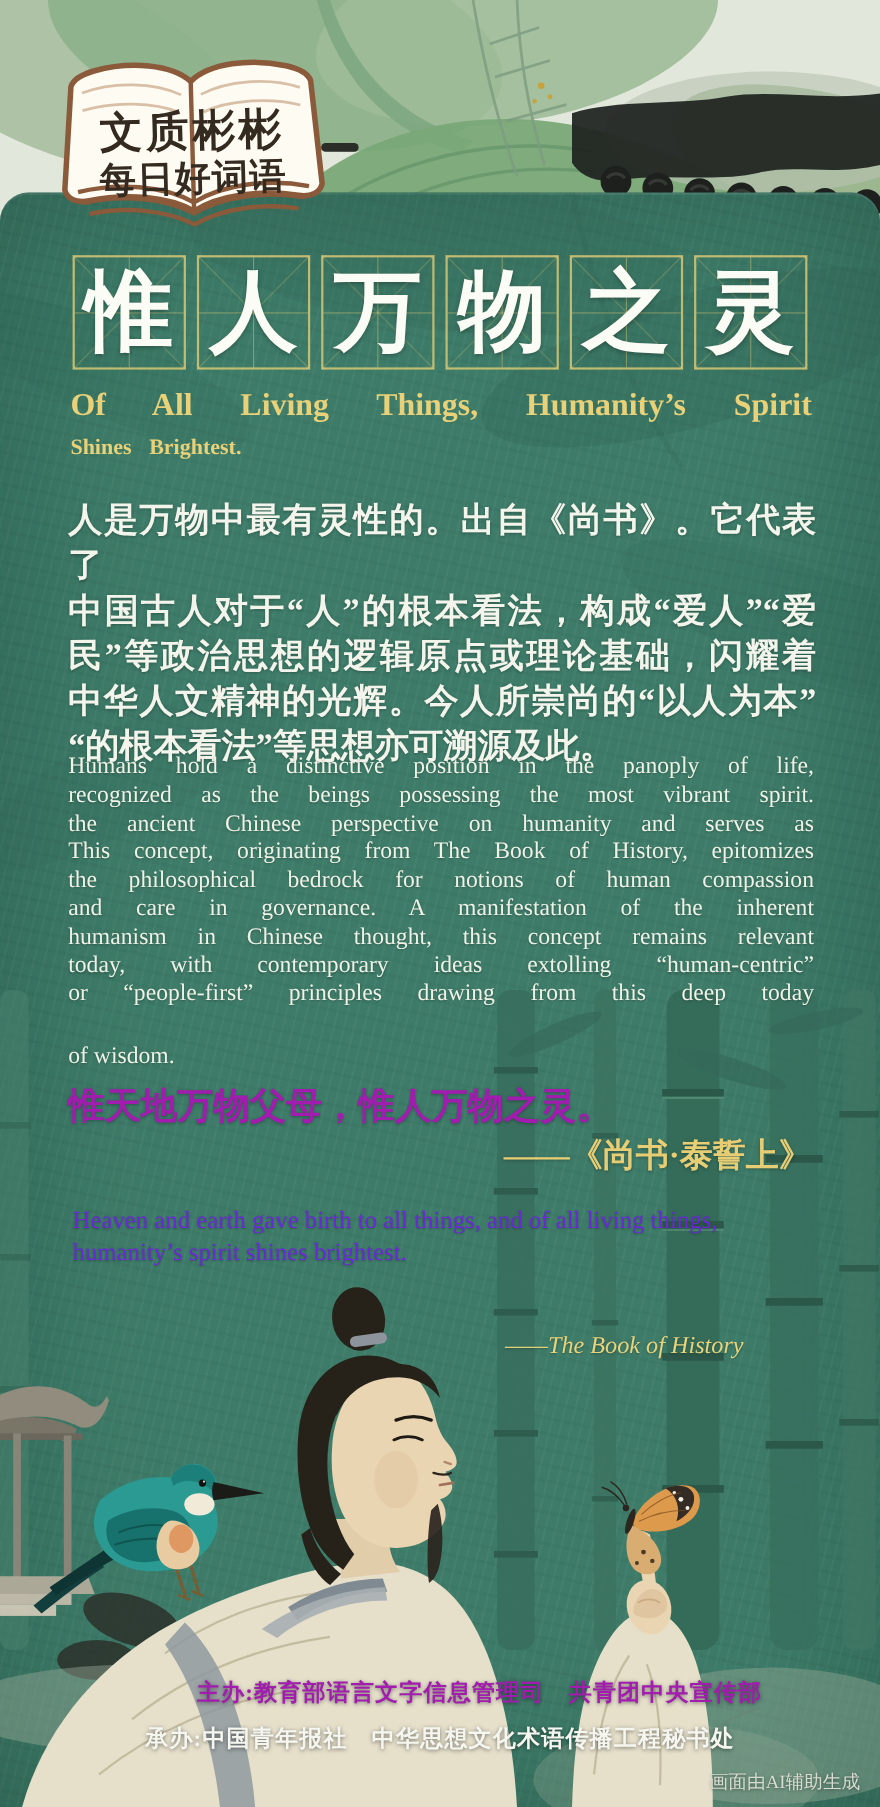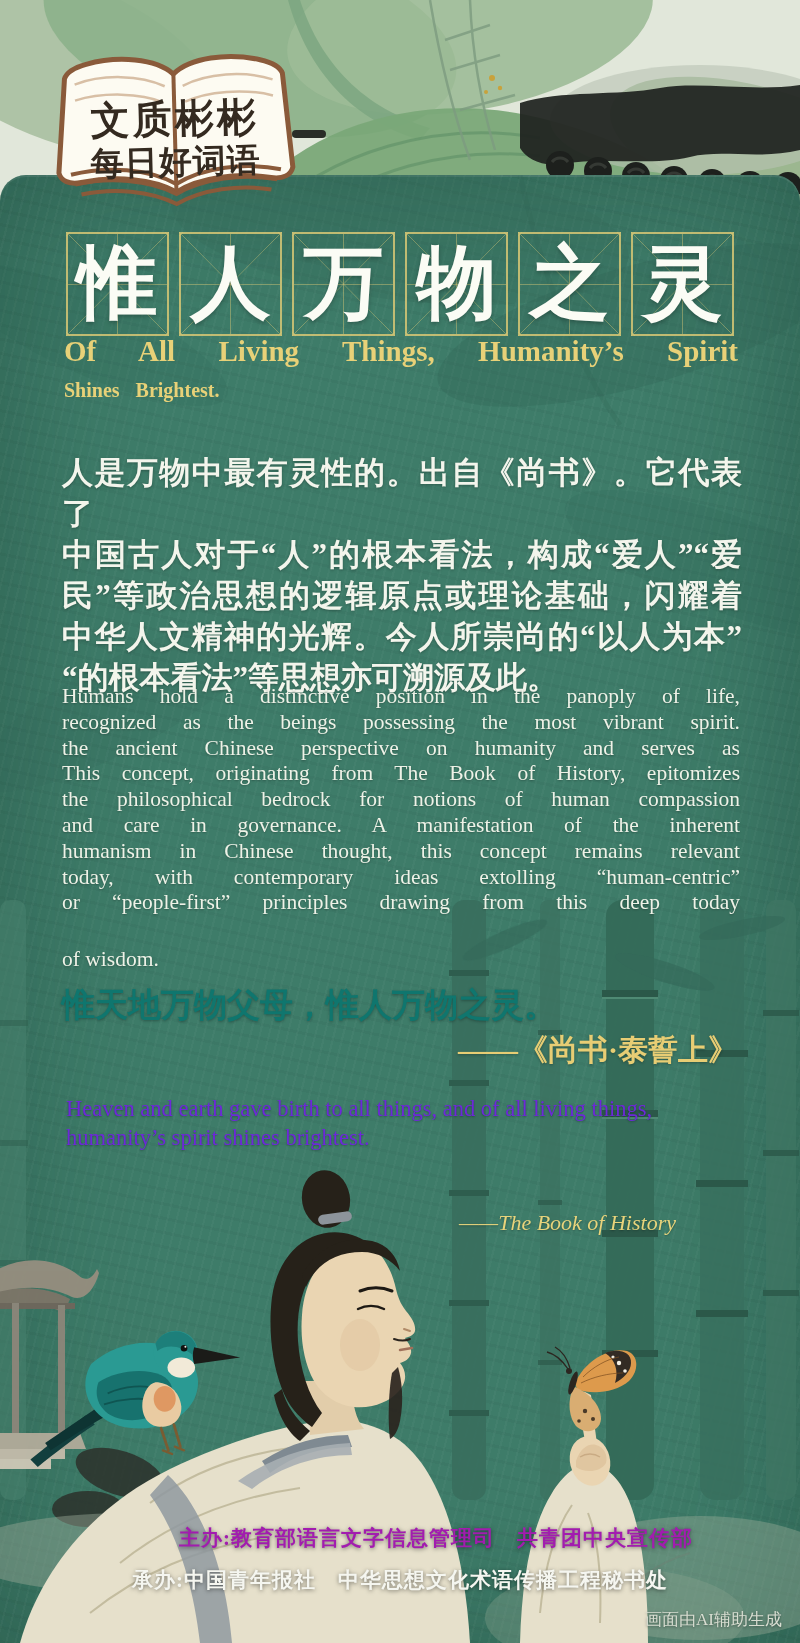--- a/index.html
+++ b/index.html
@@ -48,35 +48,35 @@
       linear-gradient(to bottom right, rgba(0,0,0,0) calc(50% - .6px), rgba(216,200,118,.45) 50%, rgba(0,0,0,0) calc(50% + .6px)),
       linear-gradient(rgba(216,200,118,.45), rgba(216,200,118,.45)) center/100% 1px no-repeat,
       linear-gradient(rgba(216,200,118,.45), rgba(216,200,118,.45)) center/1px 100% no-repeat;
   }
   .char-box span{
     position:absolute;inset:0;display:flex;align-items:center;justify-content:center;
     font-size:80px;font-weight:bold;color:#fbfcf5;
     text-shadow:0 2px 4px rgba(0,0,0,.25);
   }
   
-  .subtitle{left:64px;top:332px;width:674px;z-index:5;color:#e8d178;font-weight:bold;}
+  .subtitle{left:64px;top:349px;width:674px;z-index:5;color:#e8d178;font-weight:bold;}
   .subtitle .l1{font-size:29px;line-height:39px;text-align:justify;text-align-last:justify;}
   .subtitle .l2{font-size:20px;line-height:39px;word-spacing:.55em;}
   
   .zh-para{left:62px;top:452px;width:680px;z-index:5;color:#f3f5ec;font-weight:600;
     text-shadow:0 1px 3px rgba(0,0,0,.28);}
   .zh-para div{font-size:31px;line-height:41px;text-align:justify;text-align-last:justify;}
   .zh-para div.last{text-align-last:left;}
   
   .en-para{left:62px;top:684px;width:678px;z-index:5;color:#eef2e7;
     text-shadow:0 1px 2px rgba(0,0,0,.25);}
   .en-para div{font-size:21.5px;line-height:25.8px;text-align:justify;text-align-last:justify;}
   .en-para div.last{text-align-last:left;margin-top:31px;}
   
-  .zh-quote{left:62px;top:983px;width:678px;z-index:5;color:#0f766e;font-weight:bold;
+  .zh-quote{left:62px;top:983px;width:678px;z-index:5;color:#a21caf;font-weight:bold;
     font-size:33px;text-shadow:0 1px 3px rgba(0,0,0,.3);}
   .zh-quote-src{left:62px;top:1030px;width:676px;z-index:5;color:#e7cd74;font-weight:bold;
     font-size:30px;text-align:right;text-shadow:0 1px 3px rgba(0,0,0,.3);}
   
   .en-quote{left:66px;top:1094px;width:648px;z-index:5;color:#6d28d9;
     font-size:22.5px;line-height:29px;text-shadow:0 1px 2px rgba(0,0,0,.28);}
   .en-quote-src{left:48px;top:1210px;width:628px;z-index:5;color:#e8d47c;
     font-size:22px;font-style:italic;text-align:right;text-shadow:0 1px 2px rgba(0,0,0,.28);}
   
   .footer1{left:0;top:1524px;width:800px;z-index:6;text-align:center;color:#a21caf;

